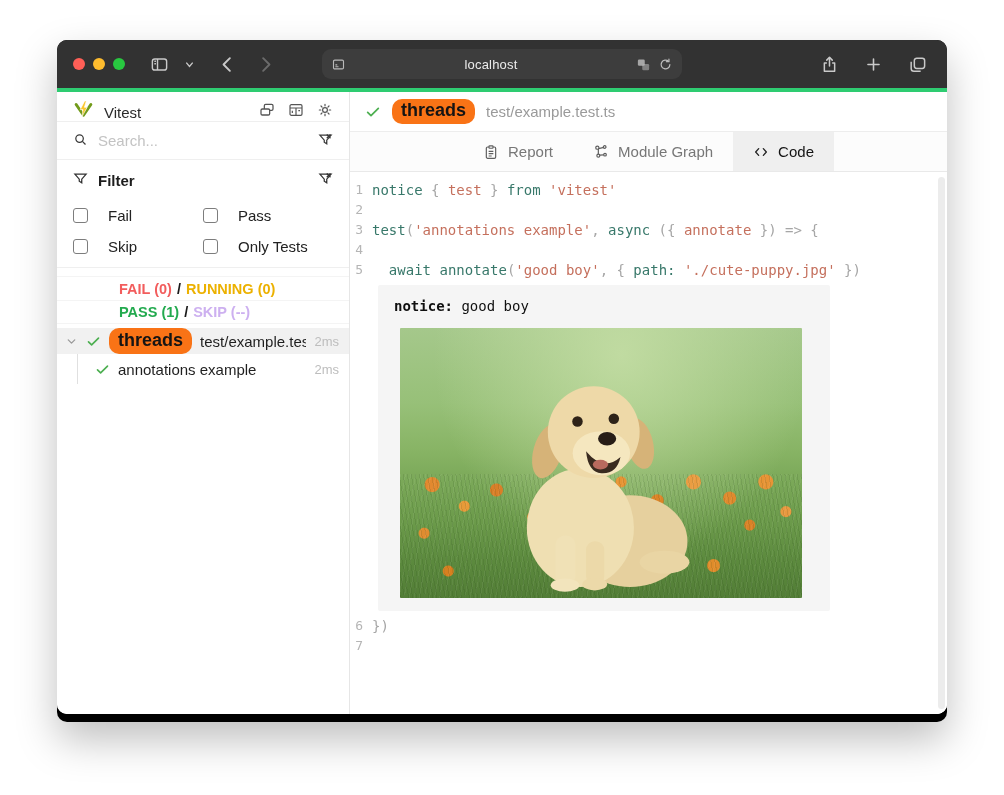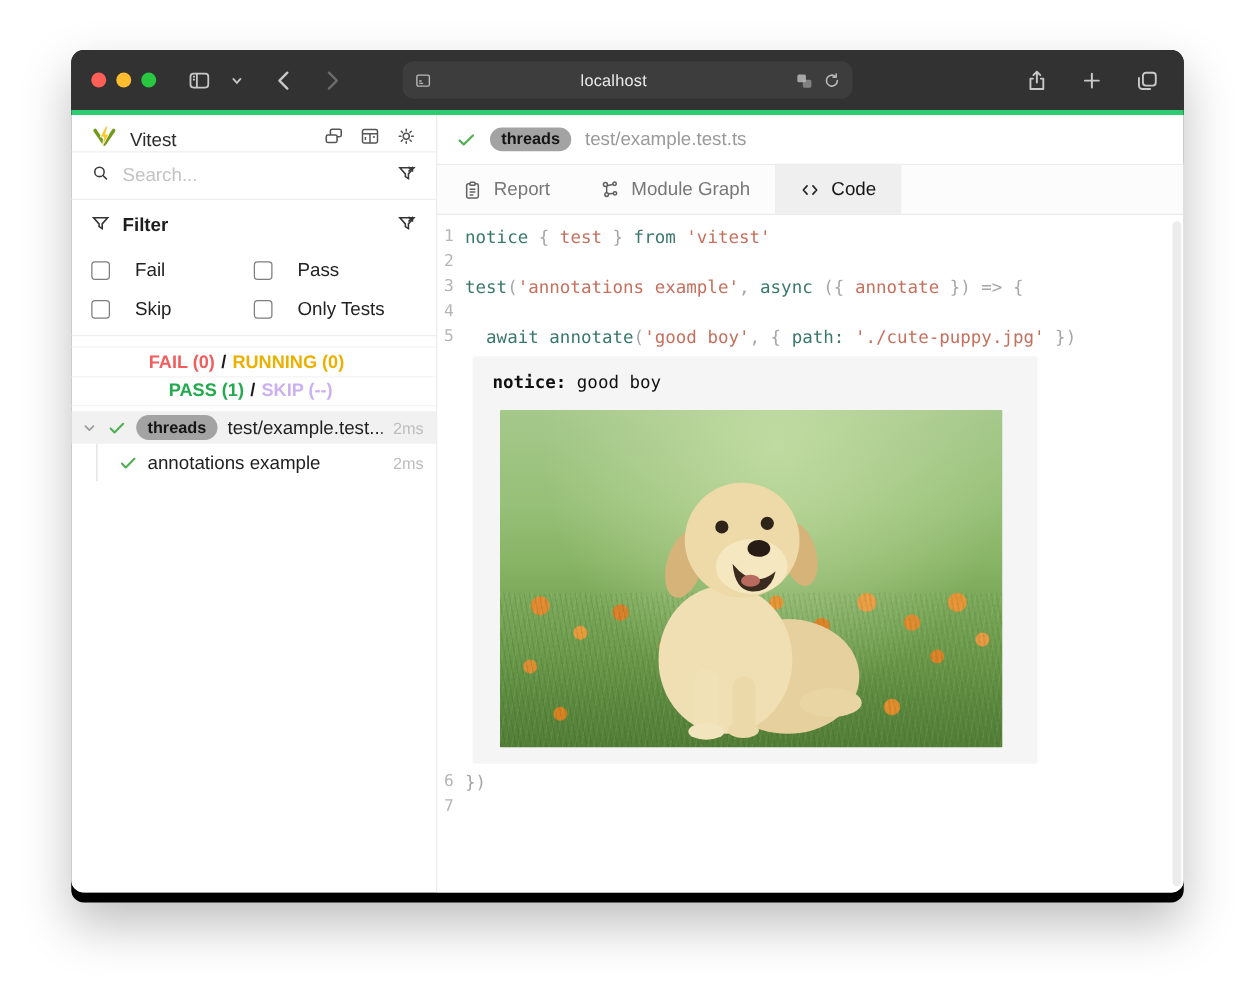--- a/index.html
+++ b/index.html
@@ -48,39 +48,39 @@
   .filter-head svg { width:15px; height:15px; color:#333; }
   .filter-head .faded-icon { margin-left:auto; font-weight:400; }
   .filter-grid { display:grid; grid-template-columns:1fr 1fr; row-gap:14px; }
   .cb { display:flex; align-items:center; gap:20px; cursor:pointer; }
   .cb .box { width:15px; height:15px; border:1.6px solid #7d7d7d; border-radius:3px; flex:none; background:#fff; }
 
   .sb-stats { margin-top:8px; font-weight:700; font-size:14.5px; }
   .st-row { height:24px; display:flex; align-items:center; gap:5px; padding-left:62px; border-top:1px solid #f4f4f4; }
   .st-row:last-child { border-bottom:1px solid #f4f4f4; }
   .st-fail { color:#f25d5d; } .st-run { color:#ecb100; }
-  .st-pass { color:#23aa4f;margin-left:16px; } .st-skip { color:#cdb0f0; }
+  .st-pass { color:#23aa4f; } .st-skip { color:#cdb0f0; }
   .st-sep { color:#1a1a1a; }
 
   .tree { margin-top:4px; }
   .tree-row { display:flex; align-items:center; gap:8px; font-size:15px; cursor:pointer; }
   .tree-row.selected { background:#f1f1f1; height:26px; padding:0 10px 0 8px; }
   .tree-row.child { height:30px; padding-right:10px; }
   .caret svg { width:13px; height:13px; color:#9a9a9a; display:block; }
   .check svg { width:15px; height:15px; color:#4caf50; display:block; }
-  .pill { background:#a3a3a3; color:#141414; font-size:13px; font-weight:600; padding:1.5px 9px 2.5px; border-radius:10px; line-height:1.2; flex:none; }
+  .pill { background:#f97316; color:#141414; font-size:18px; font-weight:600; padding:1.5px 9px 2.5px; border-radius:10px; line-height:1.2; flex:none; }
   .t-name { flex:1; white-space:nowrap; overflow:hidden; color:#1f1f1f; }
   .t-dur { color:#bdbdbd; font-size:13px; flex:none; }
   .guide { width:1px; align-self:stretch; background:#e0e0e0; margin:0 9px 0 20px; flex:none; }
 
   
   .main { flex:1; min-width:0; display:flex; flex-direction:column; background:#fff; }
   .file-header { height:40px; flex:none; display:flex; align-items:center; gap:11px; padding:0 15px; border-bottom:1px solid #ededed; font-size:15px; }
   .file-path { color:#9a9a9a; }
-  .tabs { height:40px; flex:none; display:flex; align-items:stretch; background:#fcfcfc; border-bottom:1px solid #e9e9e9; font-size:15px; color:#777; }
+  .tabs { height:40px; flex:none; display:flex; align-items:stretch; background:#fcfcfc; border-bottom:1px solid #e9e9e9; font-size:15px; color:#777;justify-content:center; }
   .tab { display:flex; align-items:center; gap:9px; padding:0 20px; cursor:pointer; }
   .tab svg { width:16px; height:16px; color:#5f5f5f; }
   .tab.active { background:#efefef; color:#141414; }
   .tab.active svg { color:#222; }
   .tab.disabled { color:#cfcfcf; cursor:default; }
   .tab.disabled svg { color:#dcdcdc; }
 
   
   .code-area { flex:1; min-height:0; position:relative; background:#fff; overflow:hidden; }
   .code-panel { height:100%; overflow:hidden; padding-top:8px; font-family:"DejaVu Sans Mono","Liberation Mono",monospace; font-size:14px; line-height:20px; color:#3b3b3b; }

